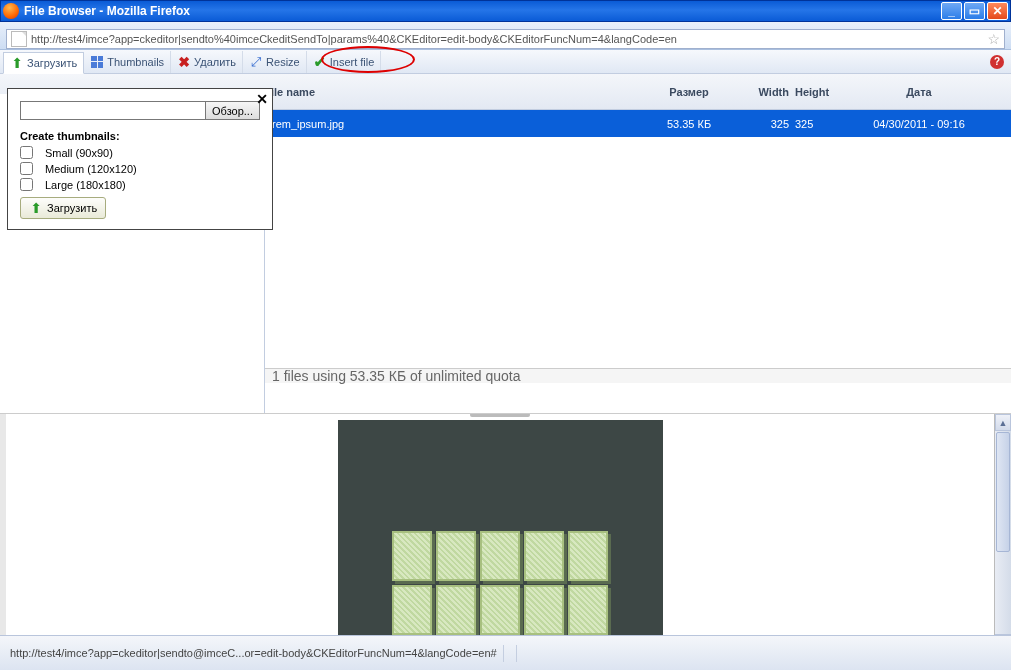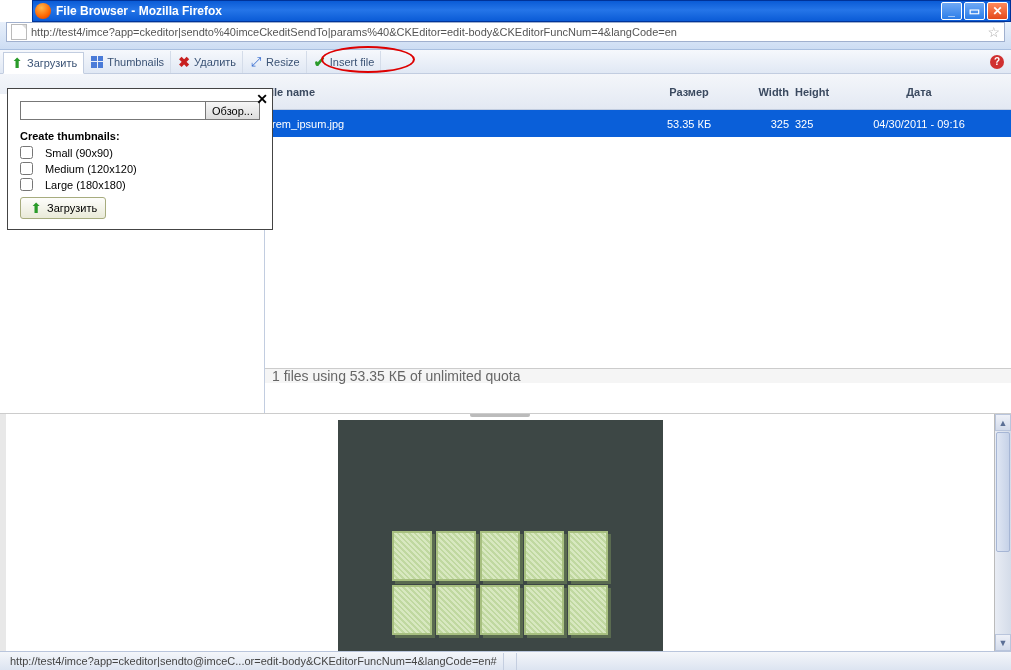--- a/index.html
+++ b/index.html
@@ -12,21 +12,20 @@
   overflow: hidden;
   position: relative;
 }
 .titlebar {
   background: linear-gradient(to bottom, #0a5bd6, #2575e8 45%, #0a5bd6);
   height: 22px;
   display: flex;
   align-items: center;
   padding: 0 2px;
   border: 1px solid #003399;
-  margin-left: 32px;
 }
 .titlebar .ff-icon {
   width: 16px; height: 16px;
   background: radial-gradient(circle at 40% 30%, #ffb84d 0%, #ff6600 60%, #cc3300 100%);
   border-radius: 50%;
   margin-right: 5px;
 }
 .titlebar .title {
   color: #fff;
   font-weight: bold;
@@ -45,21 +44,21 @@
   cursor: pointer;
 }
 .win-min, .win-max { background: linear-gradient(to bottom, #6fa9f5, #2b7de8); }
 .win-close { background: linear-gradient(to bottom, #ff8a5c, #e44a1c); }
 
 .addressbar-row {
   height: 28px;
   background: linear-gradient(to bottom, #e8f0fb, #cdddf3);
   border-bottom: 1px solid #a9bfdf;
   display: flex;
-  align-items: flex-start;
+  align-items: flex-end;
   padding: 0 6px;
   gap: 4px;
 }
 .addr-page-icon {
   width: 16px; height: 16px;
   border: 1px solid #bbb;
   background: #fff;
   position: relative;
 }
 .addr-page-icon::after {
@@ -273,21 +272,21 @@
 .vscroll .thumb {
   position: absolute; left: 1px; right: 1px; top: 18px; height: 120px;
   background: linear-gradient(to right, #dfe6f3, #c6d2e8);
   border: 1px solid #a6b6d5; border-radius: 2px;
 }
 .vscroll .arrow.down { position: absolute; bottom: 0; left: 0; right: 0; }
 
 .statusbar {
   position: absolute;
   left: 0; right: 0; bottom: 0;
-  height: 19px;
+  height: 35px;
   background: linear-gradient(to bottom, #f4f6fa, #dce4f1);
   border-top: 1px solid #b9c5dc;
   display: flex; align-items: center;
   padding: 0 4px;
   font-size: 11px;
   color: #444;
 }
 .status-seg {
   padding: 0 6px;
   border-right: 1px solid #c4cee0;

